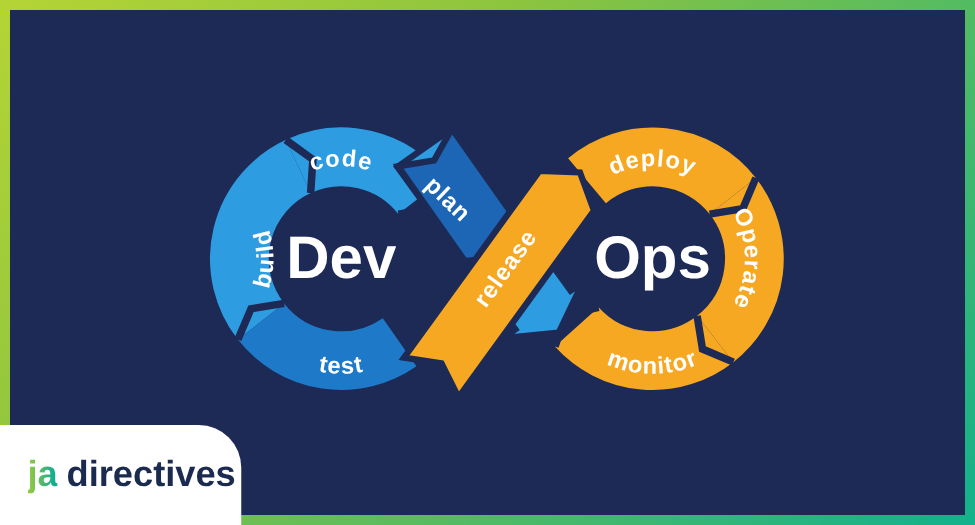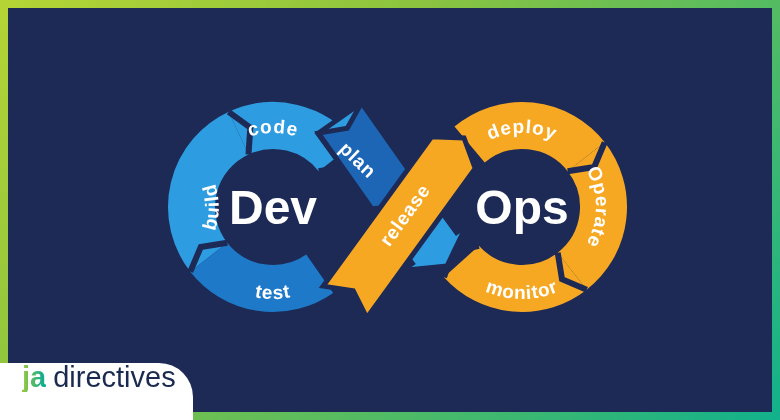--- a/index.html
+++ b/index.html
@@ -18,33 +18,33 @@
   .seg-label{
     fill:#ffffff;font-family:"Liberation Sans",sans-serif;
     font-size:19px;font-weight:700;letter-spacing:0.8px;
   }
   .center-label{
     fill:#ffffff;font-family:"Liberation Sans",sans-serif;
     font-size:48px;font-weight:700;
   }
   .notch{fill:none;stroke:#1d2a55;stroke-width:6;stroke-linejoin:miter;}
   .logo-box{
-    position:absolute;left:0;bottom:0;width:193px;height:57px;
+    position:absolute;left:0;bottom:0;width:193px;height:80px;
     background:#ffffff;border-top-right-radius:34px;
-    display:flex;flex-direction:column;
+    display:flex;flex-direction:column;justify-content:center;
     padding-left:22px;box-sizing:border-box;
   }
   .brand-line{display:flex;align-items:baseline;gap:7px;line-height:1;}
   .brand-ja{
     font-size:29px;font-weight:700;
     background:linear-gradient(90deg,#9aca3c,#00a99d);
     -webkit-background-clip:text;background-clip:text;
     color:transparent;-webkit-text-fill-color:transparent;
   }
-  .brand-directives{font-size:29px;font-weight:400;color:#1b2b4f;}
+  .brand-directives{font-size:29px;font-weight:700;color:#1b2b4f;}
   .brand-url{
     margin-top:5px;font-size:10.5px;letter-spacing:1.8px;
     color:#232f49;font-weight:500;
   }
 </style>
 </head>
 <body>
 
 <div class="frame">
   <div class="canvas"></div>

